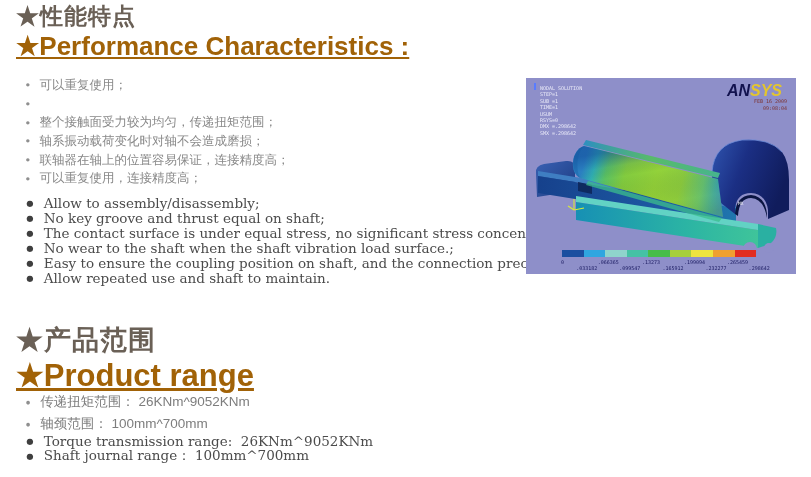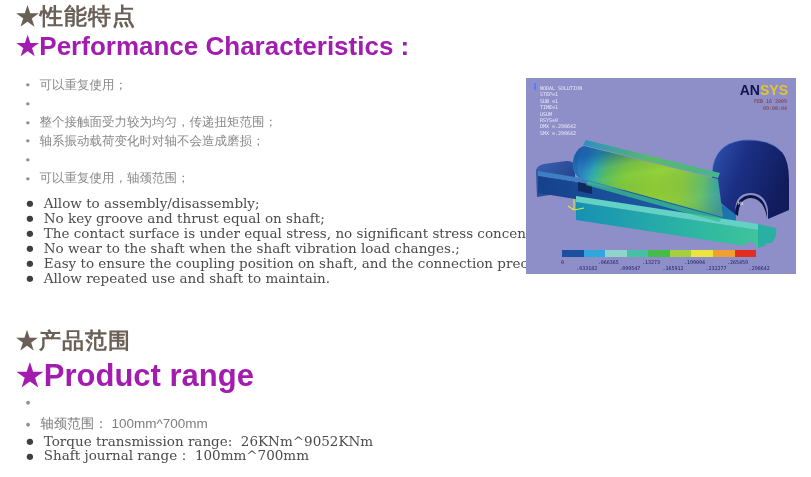--- a/index.html
+++ b/index.html
@@ -2,26 +2,26 @@
 <html><head>
 <meta charset="utf-8">
 <style>
   html,body{margin:0;padding:0;background:#ffffff;}
   .page{position:relative;width:811px;height:477px;background:#ffffff;overflow:hidden;
         font-family:"Liberation Sans",sans-serif;}
 
   
   .heading-block{position:absolute;left:16px;}
   .h-zh{font-weight:bold;color:#6a6056;letter-spacing:1px;}
-  .h-en{font-weight:bold;color:#a21caf;}
+  .h-en{font-weight:bold;color:#a16207;text-decoration:underline;}
   .sec1{top:2px;}
   .sec1 .h-zh{font-size:23px;line-height:29px;}
   .sec1 .h-en{font-size:26px;line-height:31px;}
   .sec2{top:324px;}
-  .sec2 .h-zh{font-size:22px;line-height:33px;}
+  .sec2 .h-zh{font-size:27px;line-height:33px;}
   .sec2 .h-en{font-size:31px;line-height:37px;}
 
   
   .blist{position:absolute;left:24px;}
   .blist .li{display:flex;align-items:center;}
   .blist .dot{flex:0 0 auto;margin-right:8px;transform:scale(.62);}
   .list-zh1{top:76px;font-size:12.5px;color:#888888;}
   .list-zh1 .li{height:18.7px;}
   .list-en1{top:196px;font-size:13.5px;color:#4b4b4b;font-family:"DejaVu Serif","Liberation Serif",serif;}
   .list-en1 .li{height:14.9px;}
@@ -32,22 +32,22 @@
   .list-zh1 .dot,.list-zh2 .dot{color:#8f8f8f;}
   .list-en1 .dot,.list-en2 .dot{color:#3f3f3f;}
 
   
   .ansys{position:absolute;left:526px;top:78px;width:270px;height:196px;background:#8e8fc9;}
   .ansys svg{position:absolute;left:0;top:0;}
   .ansys-header{position:absolute;left:14px;top:7px;z-index:3;
       font-family:"DejaVu Sans Mono","Liberation Mono",monospace;
       font-size:5px;line-height:6.4px;color:#e9e9f8;white-space:pre;}
   .corner-tick{position:absolute;left:8px;top:5px;width:2px;height:7px;background:#5a7cff;z-index:3;}
-  .ansys-logo{position:absolute;right:8px;top:4px;z-index:3;font-weight:bold;
-      font-size:14px;letter-spacing:0;}
+  .ansys-logo{position:absolute;right:14px;top:4px;z-index:3;font-weight:bold;font-style:italic;
+      font-size:16px;letter-spacing:0;}
   .ansys-logo .an{color:#12124e;}
   .ansys-logo .sys{color:#e3c52e;}
   .ansys-dates{position:absolute;right:9px;top:20px;z-index:3;text-align:right;
       font-family:"DejaVu Sans Mono","Liberation Mono",monospace;
       font-size:5px;line-height:7px;color:#7c3434;}
 
   
   .cbar{position:absolute;left:36px;top:172px;width:194px;z-index:3;}
   .cbar-bar{display:flex;width:194px;height:7px;}
   .cbar-bar div{flex:1 1 auto;}
@@ -79,42 +79,43 @@
       <div class="li">
         <span class="dot">●</span>
         <span>整个接触面受力较为均匀，传递扭矩范围；</span>
       </div>
       <div class="li">
         <span class="dot">●</span>
         <span>轴系振动载荷变化时对轴不会造成磨损；</span>
       </div>
       <div class="li">
         <span class="dot">●</span>
-      </div>
-      <div class="li">
-        <span class="dot">●</span>
-        <span>可以重复使用，轴颈范围；</span>
+        <span>联轴器在轴上的位置容易保证，连接精度高；</span>
+      </div>
+      <div class="li">
+        <span class="dot">●</span>
+        <span>可以重复使用，连接精度高；</span>
       </div>
     </div>
   <div class="blist list-en1">
       <div class="li">
         <span class="dot">●</span>
         <span>Allow to assembly/disassembly;</span>
       </div>
       <div class="li">
         <span class="dot">●</span>
         <span>No key groove and thrust equal on shaft;</span>
       </div>
       <div class="li">
         <span class="dot">●</span>
         <span>The contact surface is under equal stress, no significant stress concentration.</span>
       </div>
       <div class="li">
         <span class="dot">●</span>
-        <span>No wear to the shaft when the shaft vibration load changes.;</span>
+        <span>No wear to the shaft when the shaft vibration load surface.;</span>
       </div>
       <div class="li">
         <span class="dot">●</span>
         <span>Easy to ensure the coupling position on shaft, and the connection precision is high ;</span>
       </div>
       <div class="li">
         <span class="dot">●</span>
         <span>Allow repeated use and shaft to maintain.</span>
       </div>
     </div>
@@ -239,20 +240,21 @@
   </div>
 
   <div class="heading-block sec2">
     <div class="h-zh">★产品范围</div>
     <div class="h-en">★Product range</div>
   </div>
 
   <div class="blist list-zh2">
       <div class="li">
         <span class="dot">●</span>
+        <span>传递扭矩范围：&nbsp;26KNm^9052KNm</span>
       </div>
       <div class="li">
         <span class="dot">●</span>
         <span>轴颈范围：&nbsp;100mm^700mm</span>
       </div>
     </div>
   <div class="blist list-en2">
       <div class="li">
         <span class="dot">●</span>
         <span>Torque transmission range:&nbsp; 26KNm^9052KNm</span>

